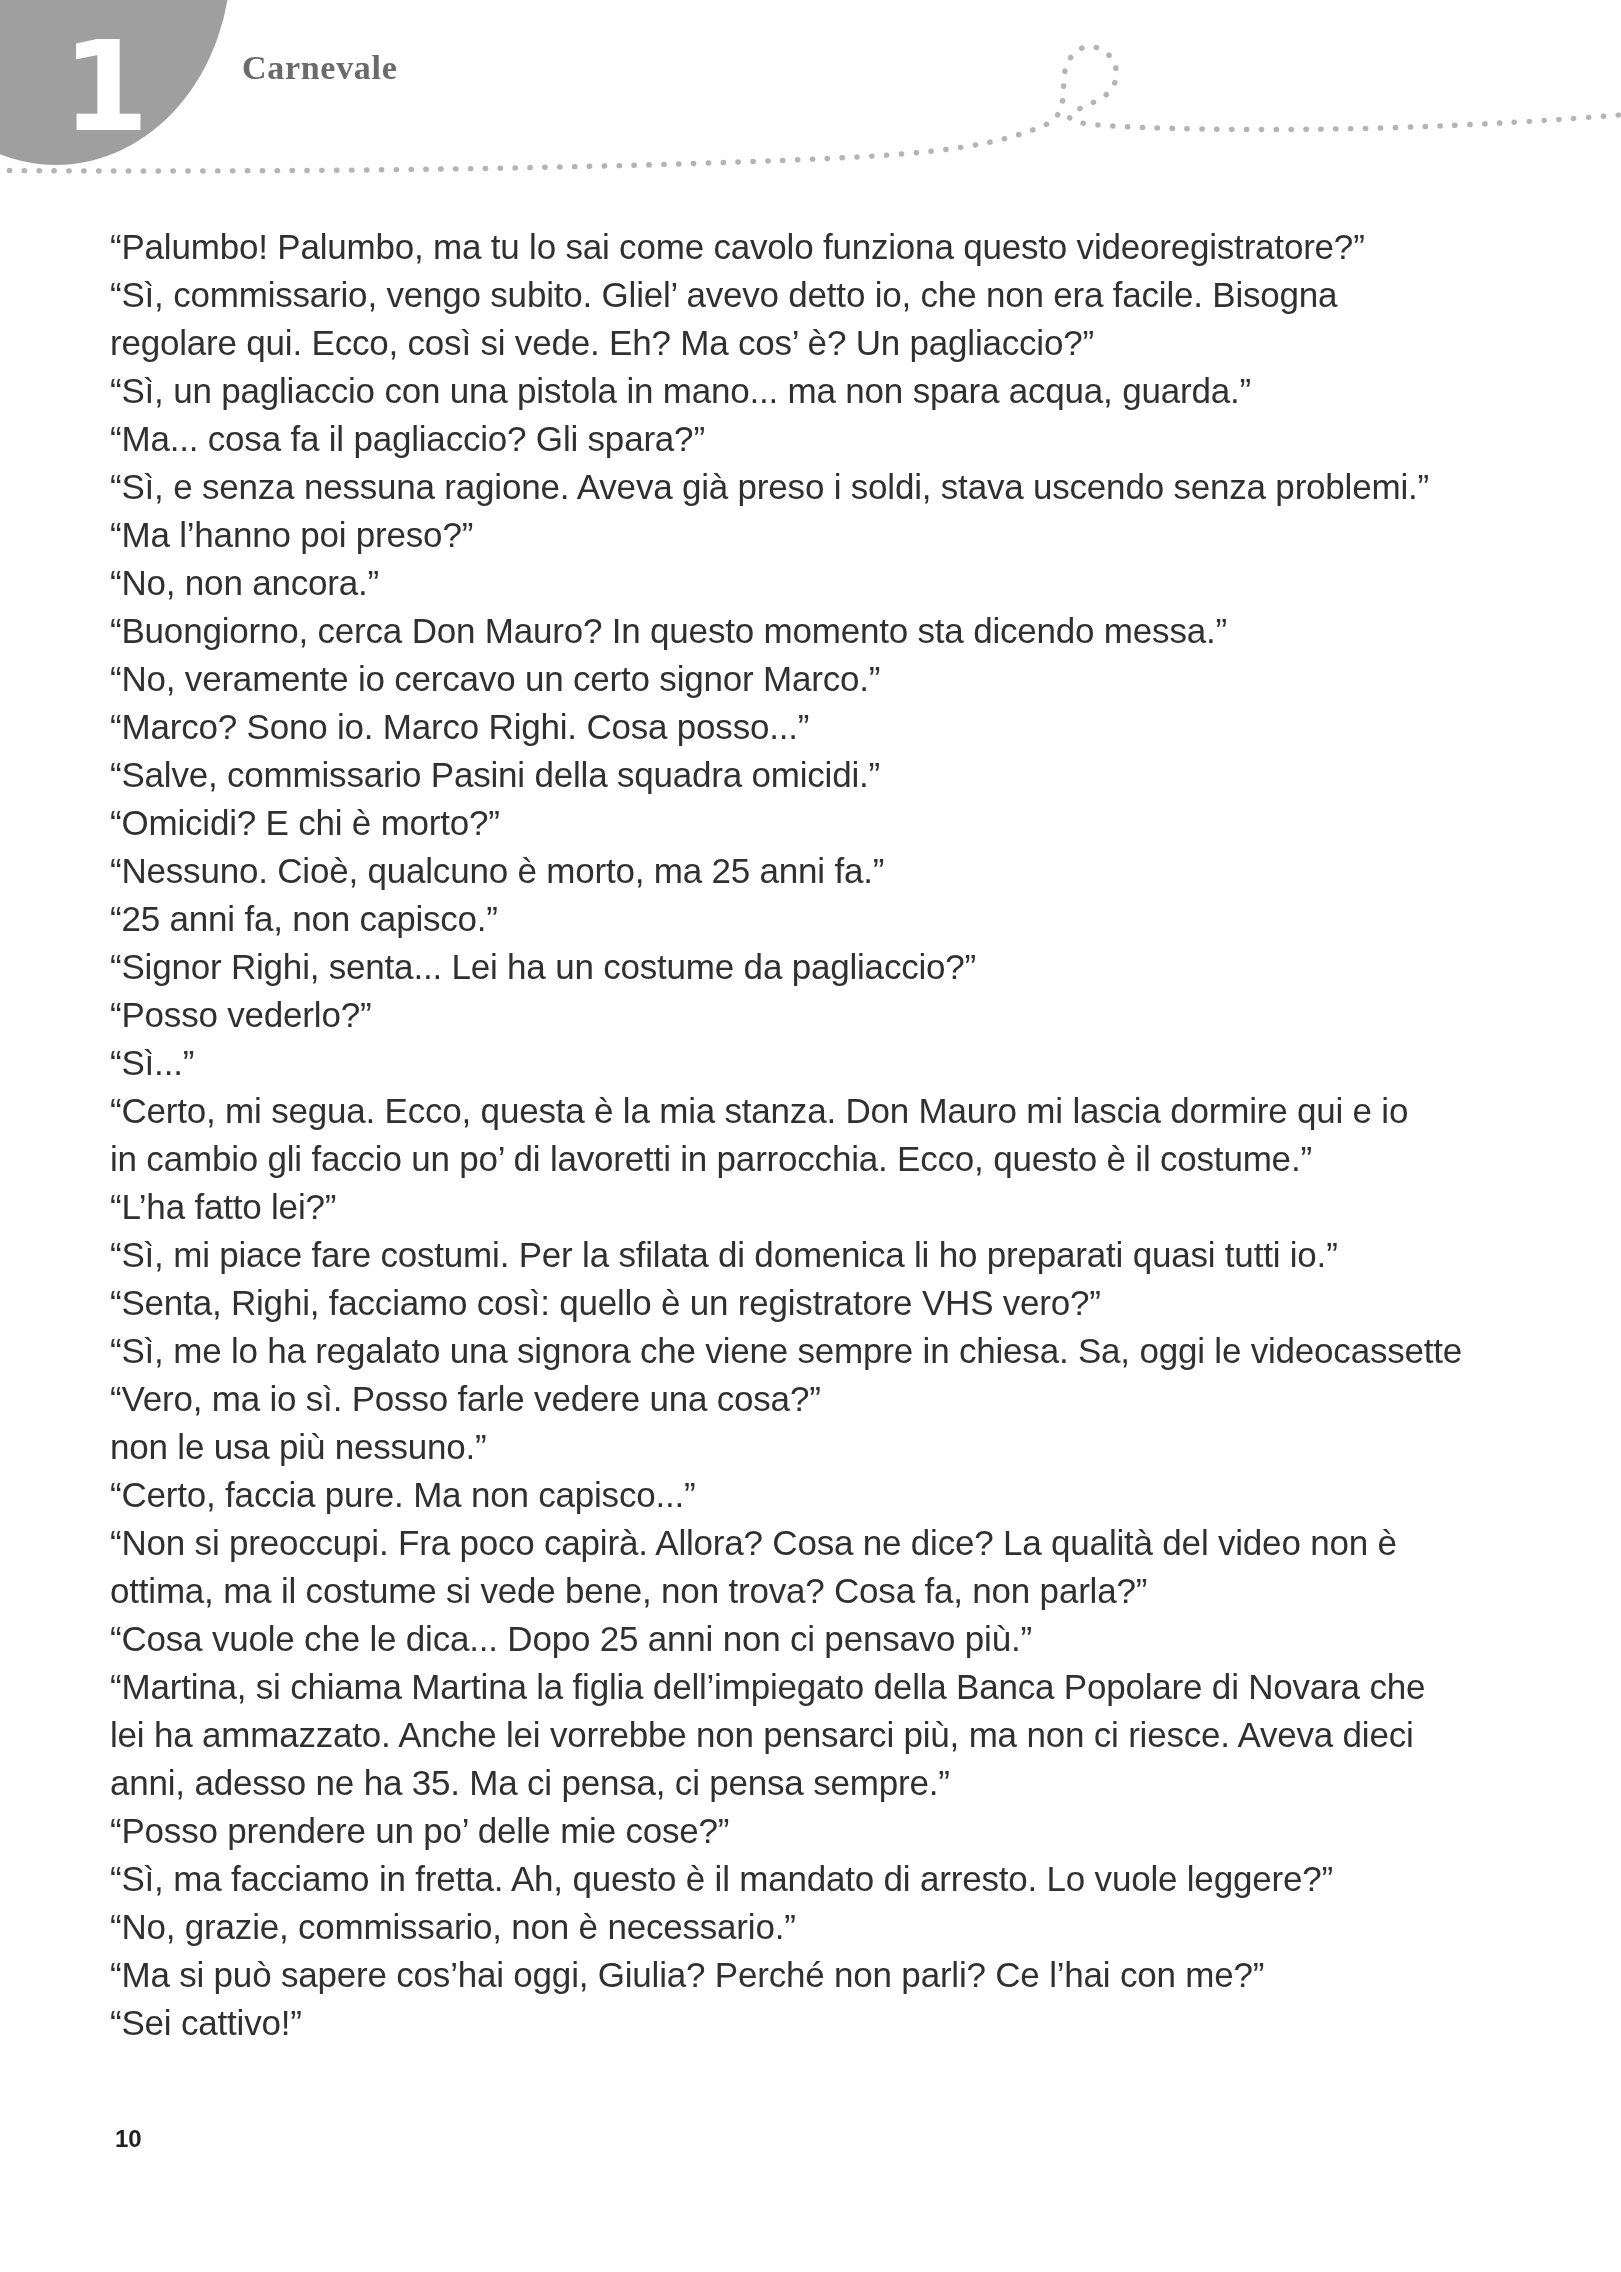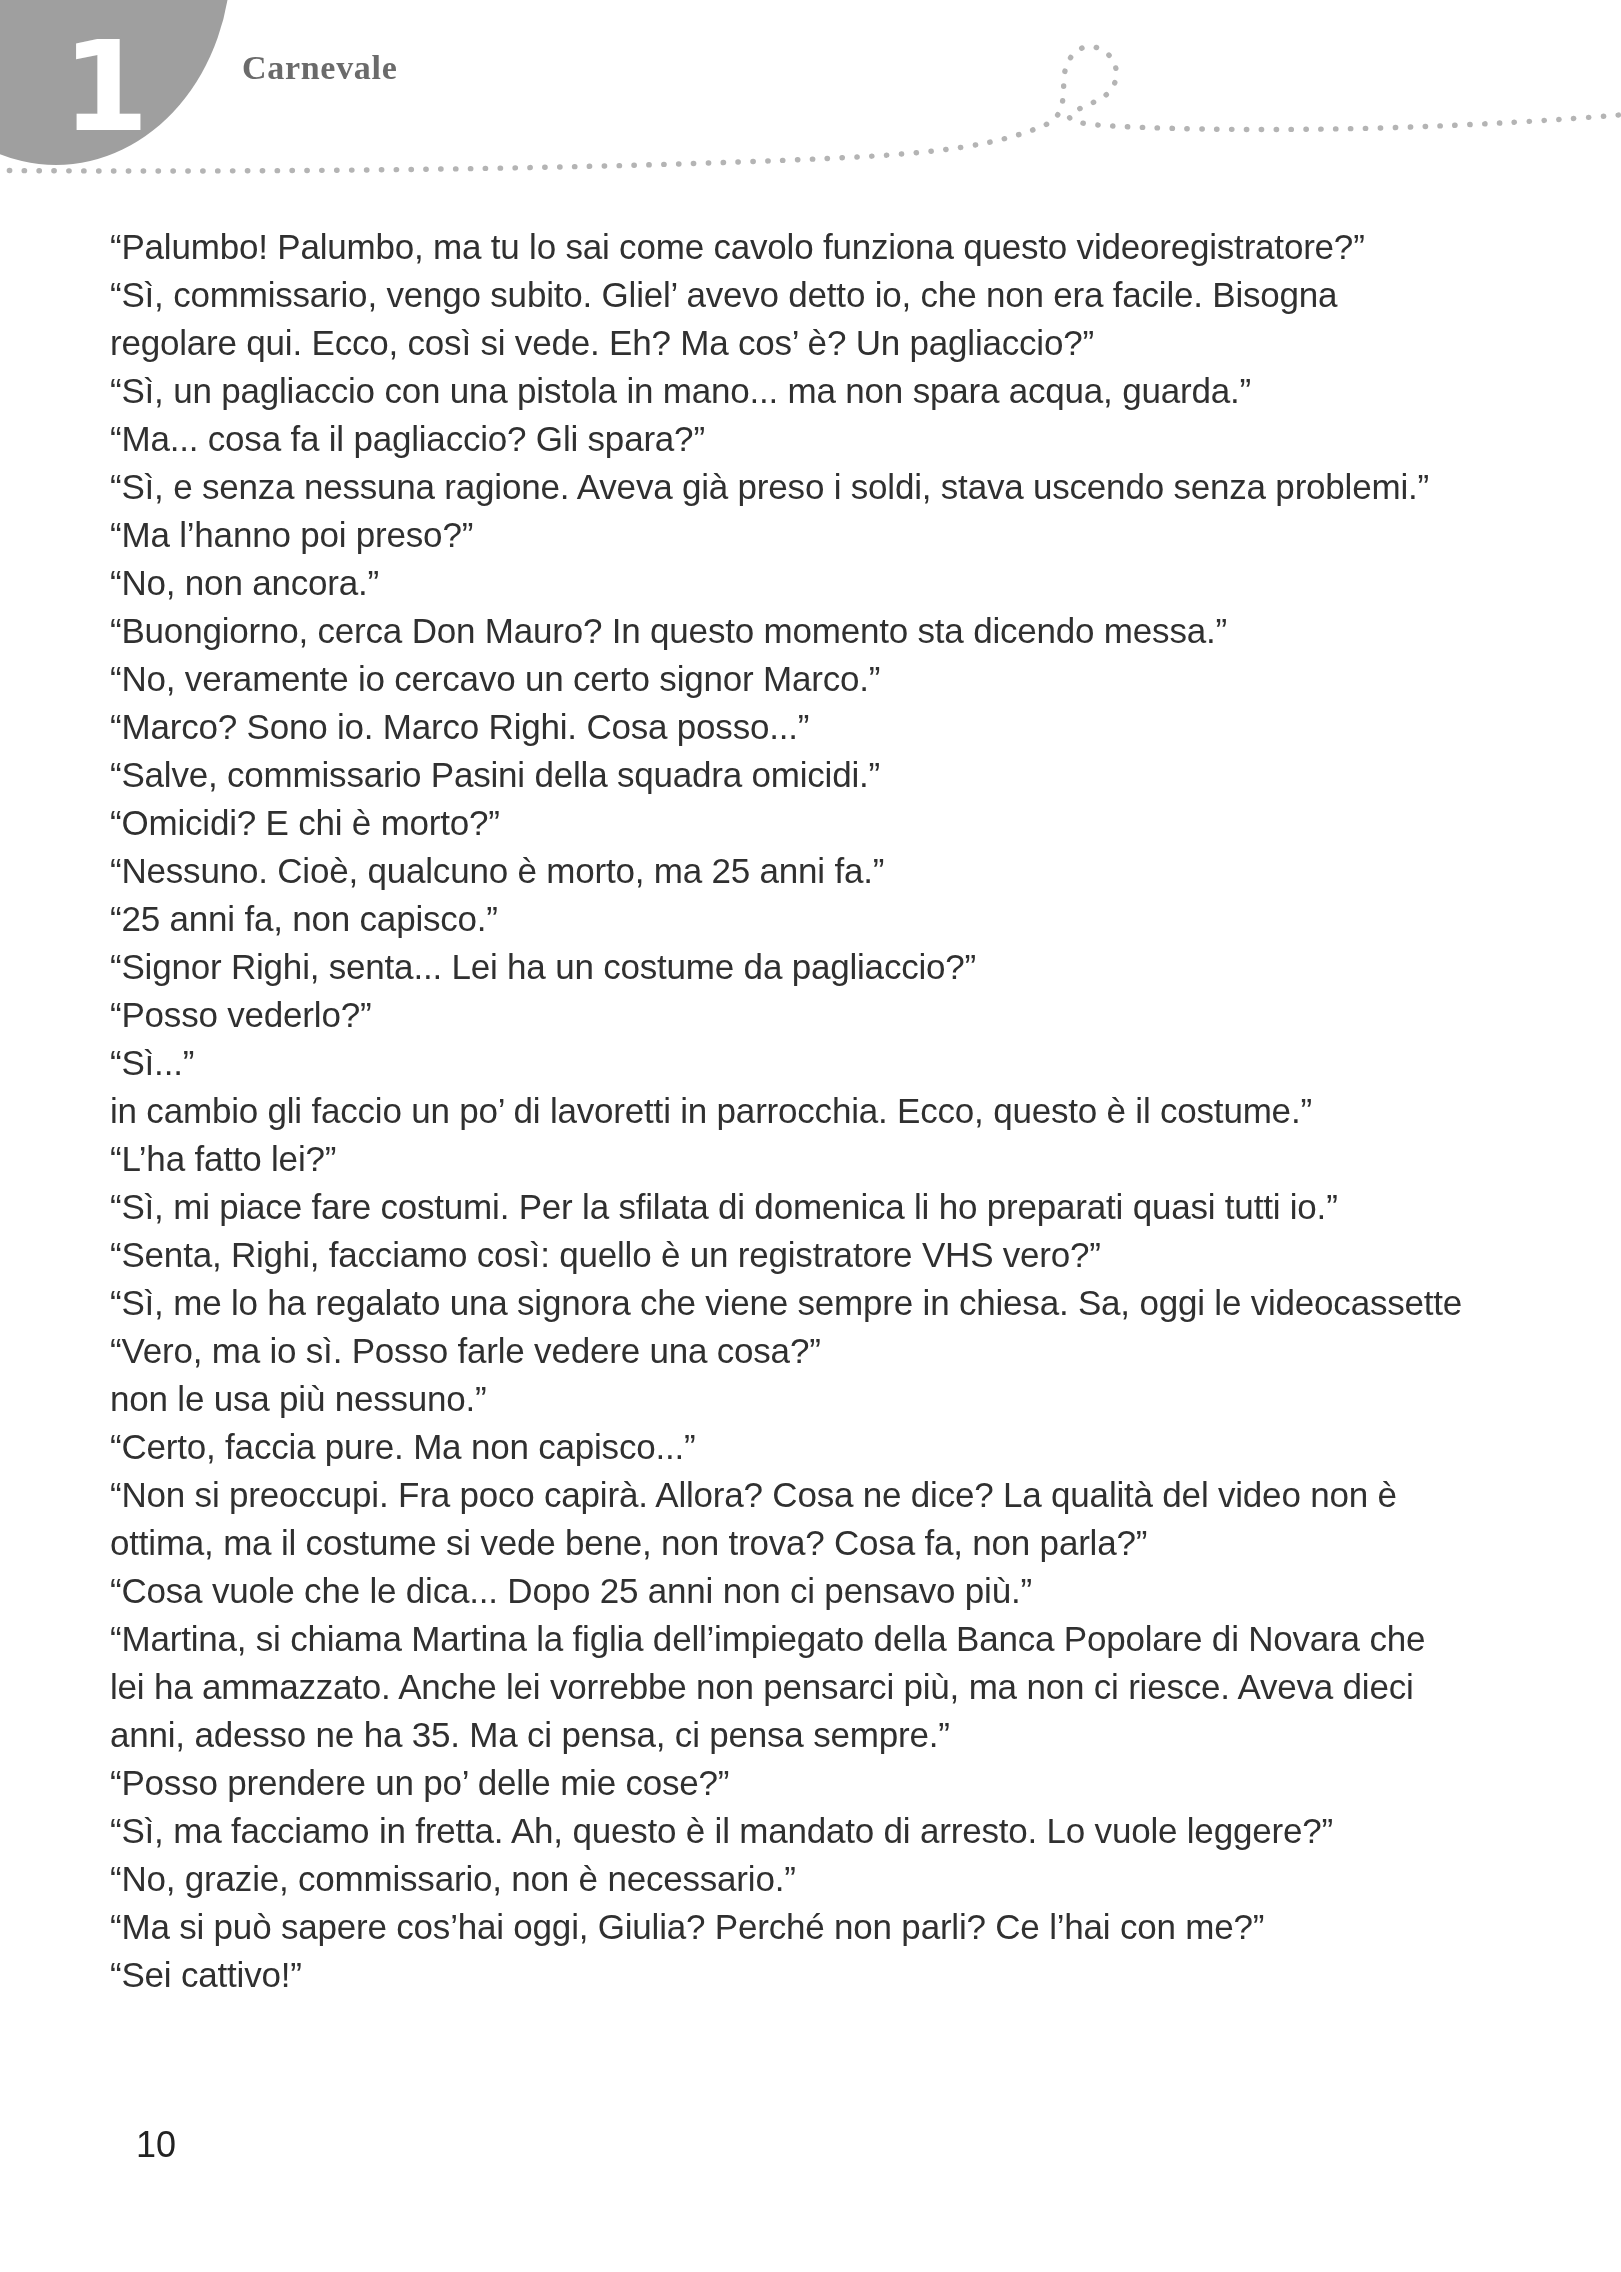--- a/index.html
+++ b/index.html
@@ -69,25 +69,24 @@
     line-height: 48px;
     font-size: 35px;
     font-weight: 300;
     letter-spacing: -0.2px;
     color: var(--text-color, #303030);
   }
   .page-number {
     position: absolute;
     left: 115px;
     top: 2127px;
-    font-size: 36px;
-    font-weight: 400;
+    font-size: 24px;
+    font-weight: 700;
     line-height: 1;
     color: #222222;
-    margin-left: 21px;
   }
 </style>
 </head>
 <body>
 
 <div class="page">
 
   <div class="unit-badge"></div>
 
   <div class="unit-number">1</div>
@@ -119,20 +118,21 @@
       <div class="text-line">“Buongiorno, cerca Don Mauro? In questo momento sta dicendo messa.”</div>
       <div class="text-line">“No, veramente io cercavo un certo signor Marco.”</div>
       <div class="text-line">“Marco? Sono io. Marco Righi. Cosa posso...”</div>
       <div class="text-line">“Salve, commissario Pasini della squadra omicidi.”</div>
       <div class="text-line">“Omicidi? E chi è morto?”</div>
       <div class="text-line">“Nessuno. Cioè, qualcuno è morto, ma 25 anni fa.”</div>
       <div class="text-line">“25 anni fa, non capisco.”</div>
       <div class="text-line">“Signor Righi, senta... Lei ha un costume da pagliaccio?”</div>
       <div class="text-line">“Posso vederlo?”</div>
       <div class="text-line">“Sì...”</div>
+      <div class="text-line">“Certo, mi segua. Ecco, questa è la mia stanza. Don Mauro mi lascia dormire qui e io</div>
       <div class="text-line">in cambio gli faccio un po’ di lavoretti in parrocchia. Ecco, questo è il costume.”</div>
       <div class="text-line">“L’ha fatto lei?”</div>
       <div class="text-line">“Sì, mi piace fare costumi. Per la sfilata di domenica li ho preparati quasi tutti io.”</div>
       <div class="text-line">“Senta, Righi, facciamo così: quello è un registratore VHS vero?”</div>
       <div class="text-line">“Sì, me lo ha regalato una signora che viene sempre in chiesa. Sa, oggi le videocassette</div>
       <div class="text-line">“Vero, ma io sì. Posso farle vedere una cosa?”</div>
       <div class="text-line">non le usa più nessuno.”</div>
       <div class="text-line">“Certo, faccia pure. Ma non capisco...”</div>
       <div class="text-line">“Non si preoccupi. Fra poco capirà. Allora? Cosa ne dice? La qualità del video non è</div>
       <div class="text-line">ottima, ma il costume si vede bene, non trova? Cosa fa, non parla?”</div>

